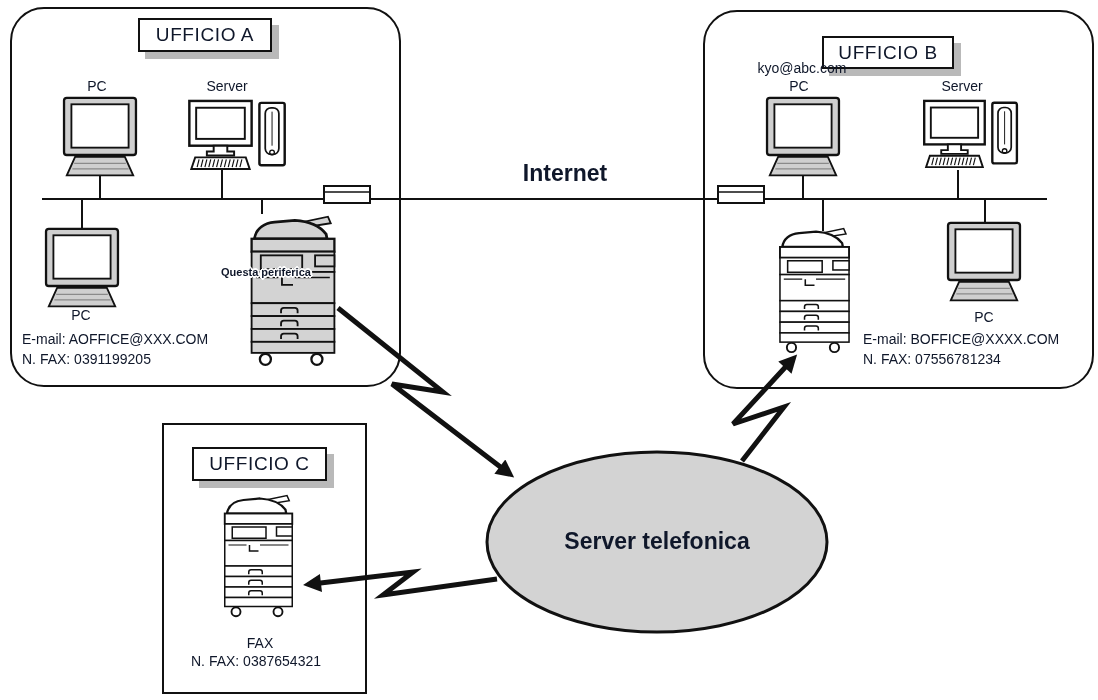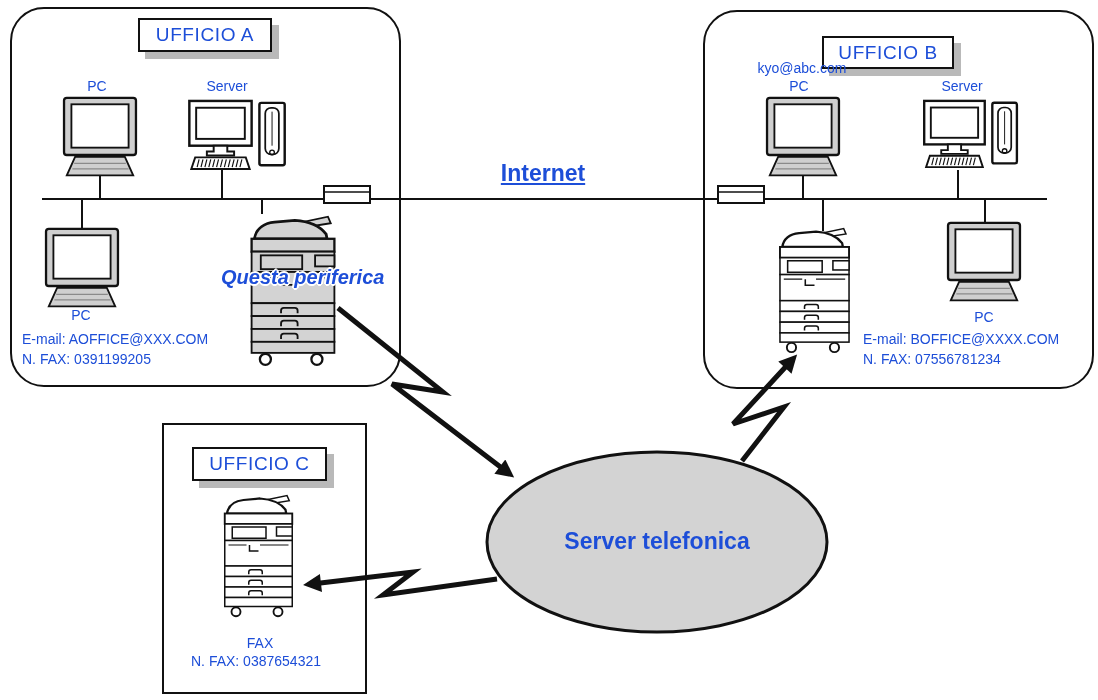--- a/index.html
+++ b/index.html
@@ -1,18 +1,18 @@
 <!DOCTYPE html>
 <html><head>
 <meta charset="utf-8">
 <style>
   html,body{margin:0;padding:0;background:#fff;}
   .stage{
     position:relative;width:1098px;height:700px;background:#fff;
-    font-family:"Liberation Sans",sans-serif;color:#1d4ed8;overflow:hidden;
+    font-family:"Liberation Sans",sans-serif;color:#0f172a;overflow:hidden;
   }
   .office{position:absolute;border:2px solid #111;background:transparent;z-index:1;}
   .rounded{border-radius:34px;}
   .office-label{
     position:absolute;display:flex;align-items:center;justify-content:center;
     background:#fff;border:2px solid #111;box-shadow:7px 7px 0 #b9b9b9;
     font-size:19px;letter-spacing:.6px;z-index:3;white-space:nowrap;
   }
   .svg-layer{position:absolute;left:0;top:0;z-index:2;}
   .txt{position:absolute;z-index:3;white-space:nowrap;font-size:14px;line-height:1.1;}
@@ -121,28 +121,28 @@
   </div>
   <div class="office-label" style="left:192px;top:447px;width:131px;height:30px;align-items:center;">
     <span>UFFICIO C</span>
   </div>
 
   <div class="txt ctr" style="left:97px;top:79px;">PC</div>
   <div class="txt ctr" style="left:227px;top:79px;">Server</div>
   <div class="txt ctr" style="left:81px;top:308px;">PC</div>
   <div class="txt" style="left:22px;top:332px;">E-mail: AOFFICE@XXX.COM</div>
   <div class="txt" style="left:22px;top:352px;">N. FAX: 0391199205</div>
-  <div class="txt bold halo" style="left:221px;top:266px;font-size:20px;font-style:italic;">Questa periferica</div>
+  <div class="txt bold halo" style="left:221px;top:266px;font-size:11px;">Questa periferica</div>
 
   <div class="txt ctr" style="left:802px;top:61px;">kyo@abc.com</div>
   <div class="txt ctr" style="left:799px;top:79px;">PC</div>
   <div class="txt ctr" style="left:962px;top:79px;">Server</div>
   <div class="txt ctr" style="left:984px;top:310px;">PC</div>
   <div class="txt" style="left:863px;top:332px;">E-mail: BOFFICE@XXXX.COM</div>
   <div class="txt" style="left:863px;top:352px;">N. FAX: 07556781234</div>
 
   <div class="txt ctr" style="left:260px;top:636px;">FAX</div>
   <div class="txt ctr" style="left:256px;top:654px;">N. FAX: 0387654321</div>
 
-  <div class="txt ctr bold big" style="left:543px;top:161px;text-decoration:underline;">Internet</div>
+  <div class="txt ctr bold big" style="left:565px;top:161px;">Internet</div>
   <div class="txt ctr bold big" style="left:657px;top:529px;">Server telefonica</div>
 
 </div>
 
 </body></html>

